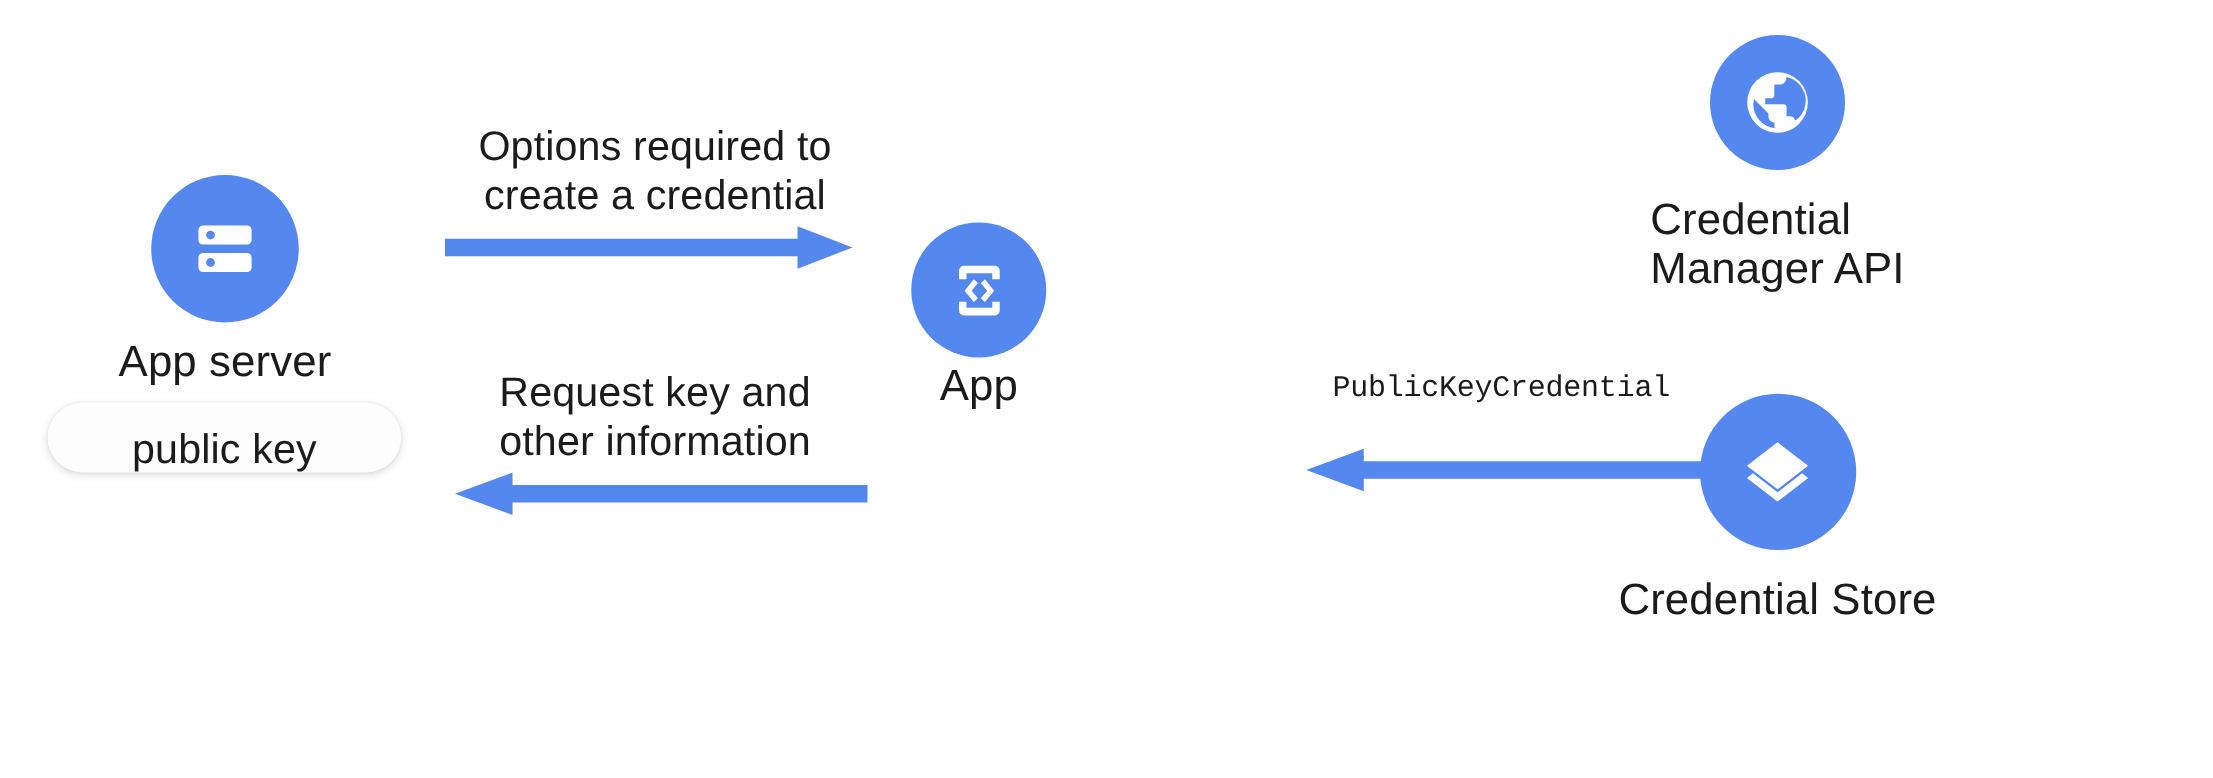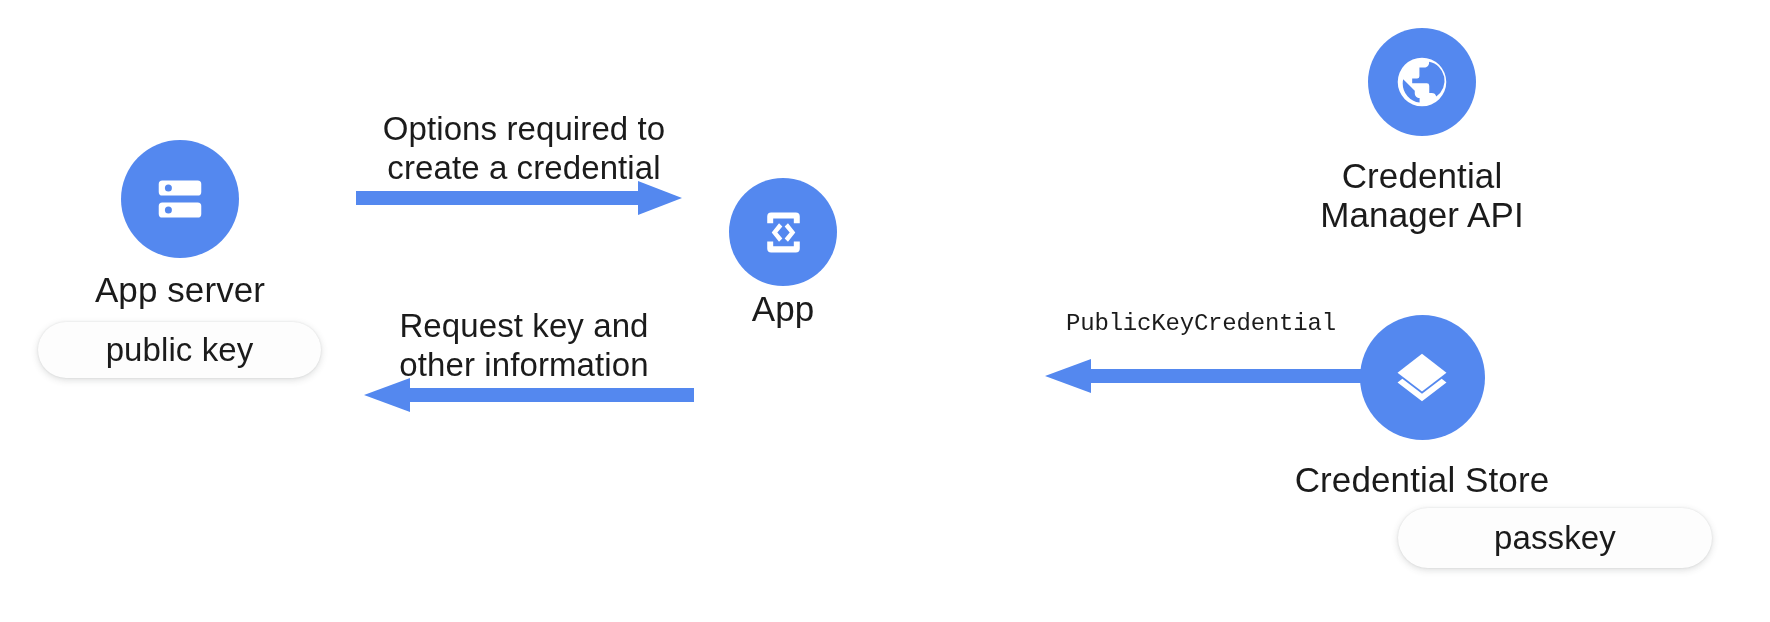--- a/index.html
+++ b/index.html
@@ -21,21 +21,20 @@
     height: 622px;
     background: #ffffff;
   }
 
   
   .node {
     position: absolute;
     display: flex;
     flex-direction: column;
     align-items: center;
-    text-align: center;
   }
 
   .node-circle {
     border-radius: 50%;
     background: #5488ef;
     display: flex;
     align-items: center;
     justify-content: center;
   }
 
@@ -45,21 +44,21 @@
     font-weight: 400;
     color: #1b1b1b;
     letter-spacing: 0.1px;
     white-space: pre-line;
   }
 
   
   .pill {
     position: absolute;
     display: flex;
-    align-items: center;
+    align-items: flex-end;
     justify-content: center;
     background: #fdfdfd;
     border-radius: 999px;
     box-shadow: 0 2px 7px rgba(60,64,67,0.18), 0 0 2px rgba(60,64,67,0.12);
     font-size: 33px;
     color: #1b1b1b;
     letter-spacing: 0.1px;
   }
 
   
@@ -68,21 +67,20 @@
   }
   .flow-label {
     position: absolute;
     width: 100%;
     text-align: center;
     font-size: 33px;
     line-height: 1.17;
     color: #1b1b1b;
     white-space: pre-line;
     letter-spacing: 0.1px;
-    margin-top: 12px;
   }
   .flow-label.mono {
     font-family: Liberation Mono, monospace;
     font-size: 24px;
     letter-spacing: -0.2px;
   }
   .arrow-svg {
     position: absolute;
     left: 0;
     display: block;
@@ -138,23 +136,20 @@
   <div class="node" style="left:1272px; top:315px; width:300px;">
     <div class="node-circle" style="width:125px; height:125px;">
       <svg width="66" height="66" viewBox="0 0 24 24">
         <path fill="#ffffff" d="M12 3.2 L3.1 10.05 L12 16.9 L20.9 10.05 Z"></path>
         <path fill="#ffffff" d="M3.1 13.6 L4.85 12.25 L12 17.75 L19.15 12.25 L20.9 13.6 L12 20.45 Z"></path>
       </svg>
     </div>
     <div class="node-label" style="margin-top:20px;">Credential Store</div>
   </div>
 
-  <div class="pill" style="left:1398px; top:508px; width:314px; height:60px;">
-    <span>passkey</span>
-  </div>
 
   <div class="flow" style="left:338px; top:98px; width:372px; height:110px;">
     <div class="flow-label" style="top:0;">Options required to
 create a credential</div>
     <svg class="arrow-svg" width="372" height="40" viewBox="0 0 372 40" style="top:80px;">
       <rect x="18" y="13" width="290" height="14" fill="#5488ef"></rect>
       <path d="M300 3 L344 20 L300 37 Z" fill="#5488ef"></path>
     </svg>
   </div>
 

